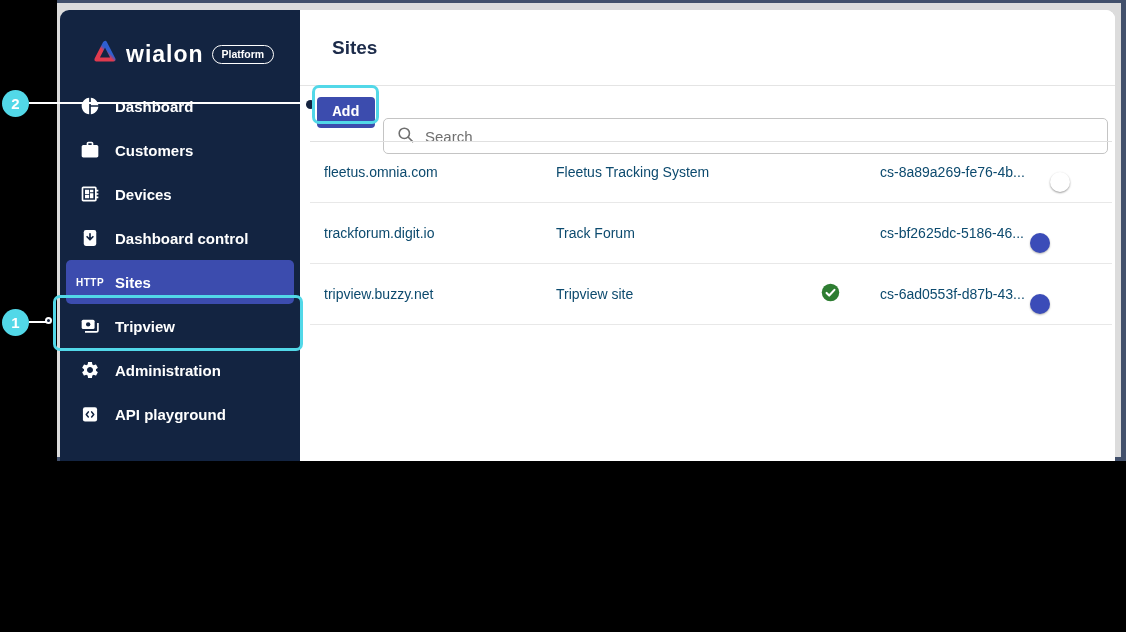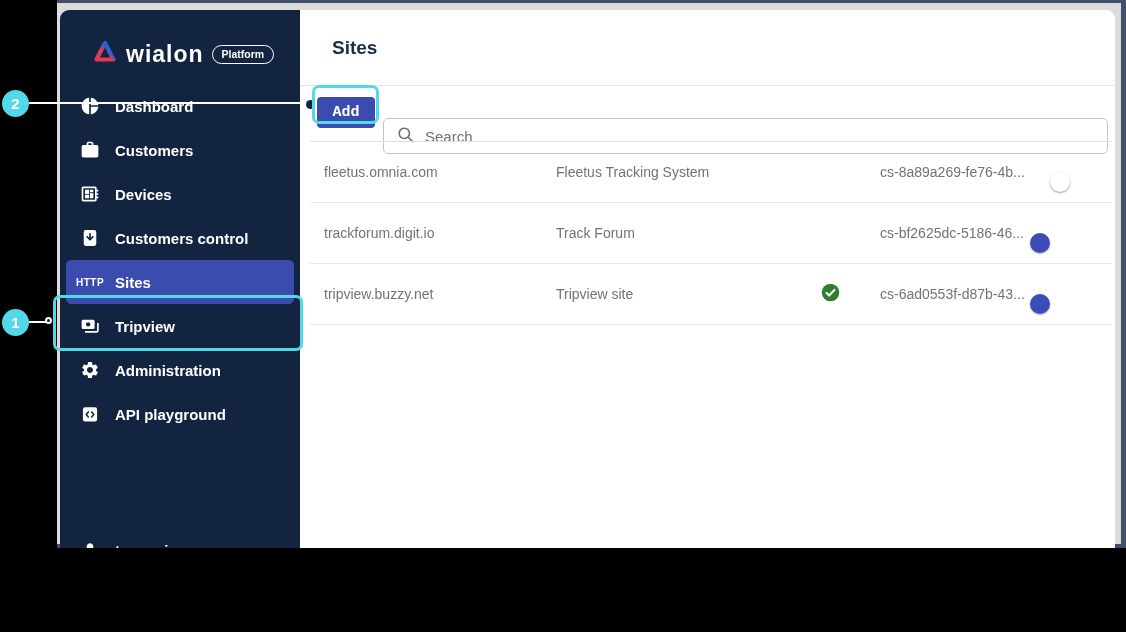--- a/index.html
+++ b/index.html
@@ -1,17 +1,17 @@
 <!DOCTYPE html>
 <html><head>
 <meta charset="utf-8">
 <style>
   * { box-sizing: border-box; margin: 0; padding: 0; }
   body { font-family: "Liberation Sans", sans-serif; background: #000; }
-  .stage { position: relative; width: 1126px; height: 548px; overflow: hidden; background: #000; }
+  .stage { position: relative; width: 1126px; height: 461px; overflow: hidden; background: #000; }
 
   
   .outer-frame { position: absolute; left: 57px; top: 0; right: 0; bottom: 0; background: #42506b; }
   .outer-frame .gray { position: absolute; left: 0; top: 3px; right: 5px; bottom: 4px; background: #dcdcdc; }
 
   
   .window { position: absolute; left: 60px; top: 10px; width: 1055px; height: 612px;
             border-radius: 9px; overflow: hidden; display: flex; background: #fff; z-index: 1; }
 
   
@@ -43,21 +43,21 @@
                 align-items: center; padding: 0 12px; gap: 10px; background: #fff; margin-top: 48px; }
   .search-box input { border: none; outline: none; flex: 1; font-family: inherit; font-size: 15px; color: #333; background: transparent; }
   .search-box input::placeholder { color: #6f6f6f; }
 
   
   .table { margin: 3px 3px 0 10px; border-top: 1px solid #e0e0e0; }
   .trow { display: grid; grid-template-columns: 246px 252px 72px 161px 1fr; align-items: center; }
   .thead { height: 40px; border-bottom: 1px solid #e0e0e0; }
   .th { font-size: 14px; font-weight: bold; color: #3f3f3f; }
   .tbody-row { height: 61px; border-bottom: 1px solid #e8e8e8; }
-  .td { font-size: 14px; color: #737373; }
+  .td { font-size: 14px; color: #0c4a6e; }
   .col-url { padding-left: 14px; display: flex; align-items: center; gap: 6px; }
   .col-verified { padding-left: 12px; }
   .col-status { padding-left: 9px; }
 
   .icon-minus { width: 20px; height: 20px; border-radius: 50%; background: #9e9e9e; position: relative; }
   .icon-minus::after { content: ""; position: absolute; left: 5px; top: 9px; width: 10px; height: 2.4px; background: #fff; border-radius: 1px; }
 
   
   .toggle { width: 36px; height: 20px; position: relative; cursor: pointer; flex: none; }
   .toggle .track { position: absolute; left: 2px; right: 2px; top: 3px; height: 14px; border-radius: 7px; }
@@ -132,21 +132,21 @@
           </span>
           <span class="nav-label">Devices</span>
         </div>
         <div class="nav-item">
           <span class="nav-icon">
             <svg width="20" height="20" viewBox="0 0 24 24">
                 <rect x="4.5" y="2.5" width="15" height="19" rx="2.5" fill="#fff"></rect>
                 <path d="M12 7v7 M8.5 10.5 L12 14 l3.5-3.5" fill="none" stroke="#132441" stroke-width="2" stroke-linecap="round" stroke-linejoin="round"></path>
               </svg>
           </span>
-          <span class="nav-label">Customers control</span>
+          <span class="nav-label">Dashboard control</span>
         </div>
         <div class="nav-item selected">
           <span class="nav-icon">
               <span class="http-glyph">HTTP</span>
             </span>
           <span class="nav-label">Sites</span>
         </div>
         <div class="nav-item">
           <span class="nav-icon">
             <svg width="20" height="20" viewBox="0 0 24 24">

